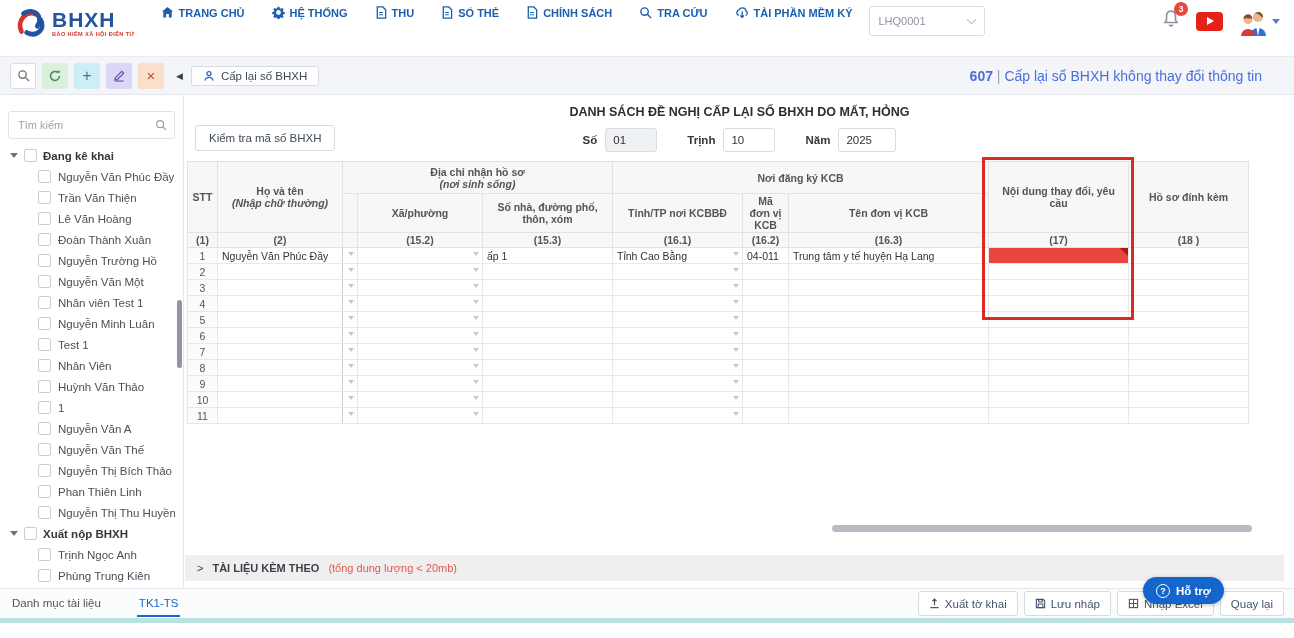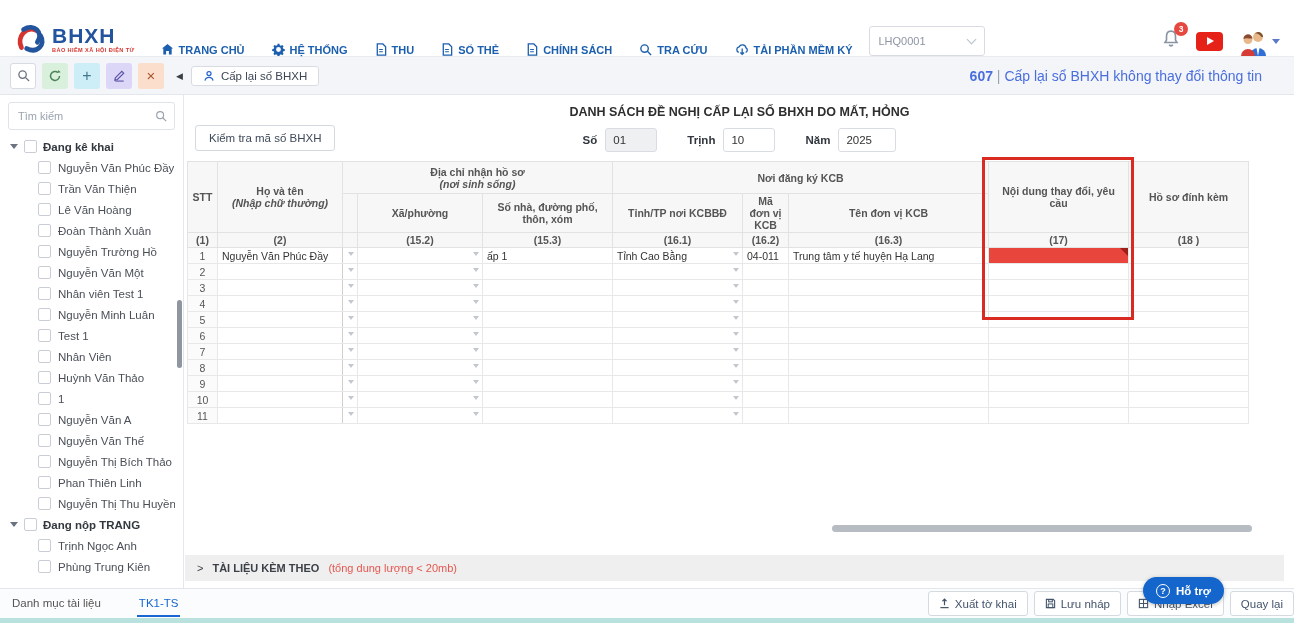--- a/index.html
+++ b/index.html
@@ -2,21 +2,21 @@
 <html><head>
 <meta charset="utf-8">
 <style>
   * { margin:0; padding:0; box-sizing:border-box; }
   html,body { width:1294px; height:638px; overflow:hidden; }
   body { font-family:"Liberation Sans", sans-serif; background:#fff; color:#333; }
   .app { position:relative; width:1294px; height:638px; background:#fff; overflow:hidden; }
 
   
   .topbar { position:absolute; top:6px; left:0; right:0; height:51px; background:#fff;
-            border-bottom:1px solid #e8ecf1; display:flex; align-items:flex-end; padding:0 14px; }
+            border-bottom:1px solid #e8ecf1; display:flex; align-items:flex-start; padding:0 14px; }
   .logo { display:flex; align-items:center; gap:4px; margin-right:26px; }
   .logo-text { line-height:1; }
   .logo-title { font-size:21px; font-weight:bold; color:#23549e; letter-spacing:1px; }
   .logo-sub { font-size:5.6px; font-weight:bold; color:#d6352f; letter-spacing:.4px; margin-top:2px; }
   .nav { display:flex; align-items:center; gap:27px; }
   .nav-item { display:flex; align-items:center; gap:5px; font-size:11px; font-weight:bold;
               color:#1b5fae; cursor:pointer; white-space:nowrap; }
   .nav-item svg { display:block; }
   .company-select { margin-left:16px; width:116px; height:30px; border:1px solid #d8dce2; border-radius:3px;
                     display:flex; align-items:center; justify-content:space-between; padding:0 9px;
@@ -46,21 +46,21 @@
   .collapse-arrow { font-size:9px; color:#3a3f46; margin:0 8px 0 6px; cursor:pointer; }
   .doc-tab { background:#fff; border:1px solid #d8dce2; border-radius:3px; height:20px; display:flex;
              align-items:center; gap:6px; padding:0 11px; font-size:11.5px; color:#3d4654; cursor:pointer; }
   .crumb { margin-left:auto; margin-right:22px; font-size:14px; color:#4a6ede;text-align:center; }
   .crumb b { font-weight:bold; }
   .crumb .sep { color:#9aa3b5; }
 
   
   .sidebar { position:absolute; top:95px; left:0; width:184px; bottom:50px; background:#fff;
              border-right:1px solid #e3e6ea; overflow:hidden; }
-  .side-search { position:relative; margin:7px 8px 6px 8px; }
+  .side-search { position:relative; margin:16px 8px 6px 8px; }
   .side-search input { width:100%; height:28px; border:1px solid #dfe3e9; border-radius:3px;
                        padding:0 26px 0 9px; font-size:11px; color:#333; outline:none; font-family:inherit;}
   .side-search input::placeholder { color:#9aa3af; }
   .side-search svg { position:absolute; right:8px; top:8px; }
   .tree { font-size:11.5px; color:#4a4f57; }
   .tree-group { display:flex; align-items:center; gap:6px; padding:4px 8px 4px 10px; font-weight:bold; color:#33383f; cursor:pointer; height:21px;}
   .tree-item { display:flex; align-items:center; gap:7px; padding:3px 8px 3px 38px; cursor:pointer; height:21px;}
   .cb { width:13px; height:13px; border:1px solid #c9ced6; border-radius:2px; background:#fff; flex:none; }
   .tw { width:0; height:0; border-left:4px solid transparent; border-right:4px solid transparent; border-top:5px solid #6b7280; flex:none;}
   .lbl { white-space:nowrap; overflow:hidden; }
@@ -103,21 +103,21 @@
   .attach-bar .chev { font-size:11px; color:#3c4048; }
   .attach-label { font-size:11px; font-weight:bold; color:#3c4048; }
   .attach-note { font-size:11px; color:#e4574f; }
 
   
   .footer { position:absolute; left:0; right:0; bottom:20px; height:30px; background:#fbfcfd;
             border-top:1px solid #e3e6ea; display:flex; align-items:center; }
   .foot-tabs { display:flex; align-items:flex-start; gap:34px; padding-left:10px; font-size:11.5px; }
   .foot-tab { color:#555; cursor:pointer; padding:6px 2px; }
   .foot-tab.active { color:#1766d1; border-bottom:2px solid #1766d1; }
-  .foot-btns { margin-left:auto; display:flex; align-items:center; gap:6px; }
+  .foot-btns { margin-left:auto; display:flex; align-items:center; gap:6px; padding-right:10px; }
   .fbtn { background:#fff; border:1px solid #d5dae1; border-radius:3px; height:25px; display:flex;
           align-items:center; gap:5px; padding:0 10px; font-size:11.5px; color:#44546a; cursor:pointer; font-family:inherit;}
   .help-pill { position:absolute; right:70px; top:577px; height:27px; background:#1466cc; color:#fff;
                border:none; border-radius:14px; display:flex; align-items:center; gap:6px; padding:0 13px;
                font-size:11.5px; font-weight:bold; cursor:pointer; box-shadow:0 1px 4px rgba(0,0,0,.25); z-index:9; font-family:inherit;}
   .help-q { width:14px; height:14px; border:1.4px solid #fff; border-radius:50%; display:flex;
             align-items:center; justify-content:center; font-size:9px; font-weight:bold; }
   .teal-strip { position:absolute; left:0; right:0; bottom:15px; height:5px; background:#b9e2df; }
 </style>
 </head>
@@ -340,21 +340,21 @@
             <span class="lbl">Phan Thiên Linh</span>
           </div>
           <div class="tree-item">
             <span class="cb"></span>
             <span class="lbl">Nguyễn Thị Thu Huyền</span>
           </div>
         </div>
       <div class="tree-group">
         <span class="tw"></span>
         <span class="cb"></span>
-        <span class="lbl">Đang nộp TRANG</span>
+        <span class="lbl">Xuất nộp BHXH</span>
       </div>
       <div>
 
       <div class="tree-item">
             <span class="cb"></span>
             <span class="lbl">Trịnh Ngọc Anh</span>
           </div>
           <div class="tree-item">
             <span class="cb"></span>
             <span class="lbl">Phùng Trung Kiên</span>

